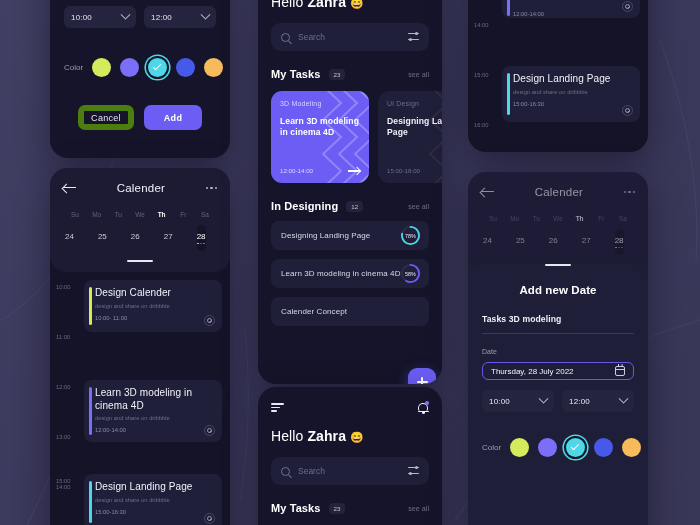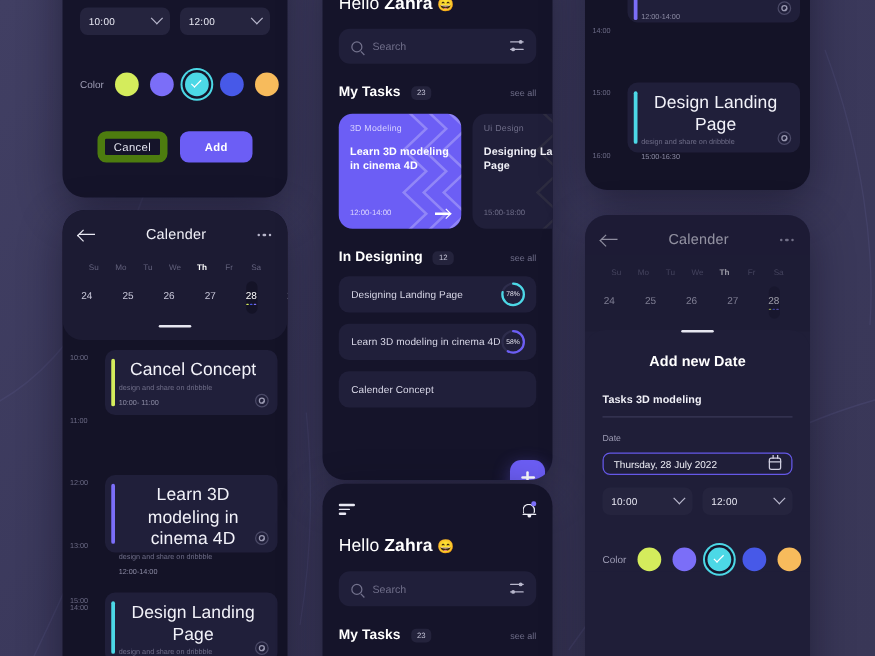--- a/index.html
+++ b/index.html
@@ -78,21 +78,21 @@
   .grabber { width: 26px; height: 2.4px; border-radius:2px; background:#e7e7f1; margin: 9px auto 0; }
 
   
   .timeline { position: relative; padding: 10px 0 0 0; }
   .tlabel { position:absolute; left: 6px; font-size: 5.8px; color:#6a6984; }
   .ecard {
     position: absolute; left: 34px; right: 8px; background: #201f3a; border-radius: 8px;
     padding: 7px 8px 7px 11px;
   }
   .ebar { position:absolute; left:5px; top:7px; bottom:7px; width:2.6px; border-radius:2px; }
-  .etitle { font-size: 14px; color:#f2f2f9; line-height:1.25; letter-spacing:.1px;text-align:center; }
+  .etitle { font-size: 10px; color:#f2f2f9; line-height:1.25; letter-spacing:.1px; }
   .esub { font-size: 5.8px; color:#6e6d88; margin-top:3px; }
   .etime { font-size: 5.8px; color:#8b8aa3; margin-top:6px; }
   .ebtn {
     position:absolute; right:7px; bottom:6px; width:11px; height:11px; border-radius:50%;
     border:1px solid #4a4966; display:flex; align-items:center; justify-content:center;
   }
   .ebtn .pen { width:5px; height:5px; border-radius:50%; border:1px solid #9b9ab2; position:relative; }
   .ebtn .pen::after { content:''; position:absolute; left:1px; top:1.6px; width:3.4px; height:1px;
                       background:#9b9ab2; transform: rotate(-45deg); }
 
@@ -273,21 +273,21 @@
 
     <div class="timeline" style="height:250px;position:relative;">
       <div class="tlabel" style="top:12px">10:00</div>
       <div class="tlabel" style="top:62px">11:00</div>
       <div class="tlabel" style="top:112px">12:00</div>
       <div class="tlabel" style="top:162px">13:00</div>
       <div class="tlabel" style="top:212px">14:00</div>
 
       <div class="ecard" style="top:8px;height:52px">
         <span class="ebar" style="background:#d4ec5c"></span>
-        <div class="etitle">Cancel Concept</div>
+        <div class="etitle">Design Calender</div>
         <div class="esub">design and share on dribbble</div>
         <div class="etime">10:00- 11:00</div>
         <div class="ebtn">
             <span class="pen"></span>
           </div>
       </div>
 
       <div class="ecard" style="top:108px;height:62px">
         <span class="ebar" style="background:#7b6ef8"></span>
         <div class="etitle">Learn 3D modeling in cinema 4D</div>

